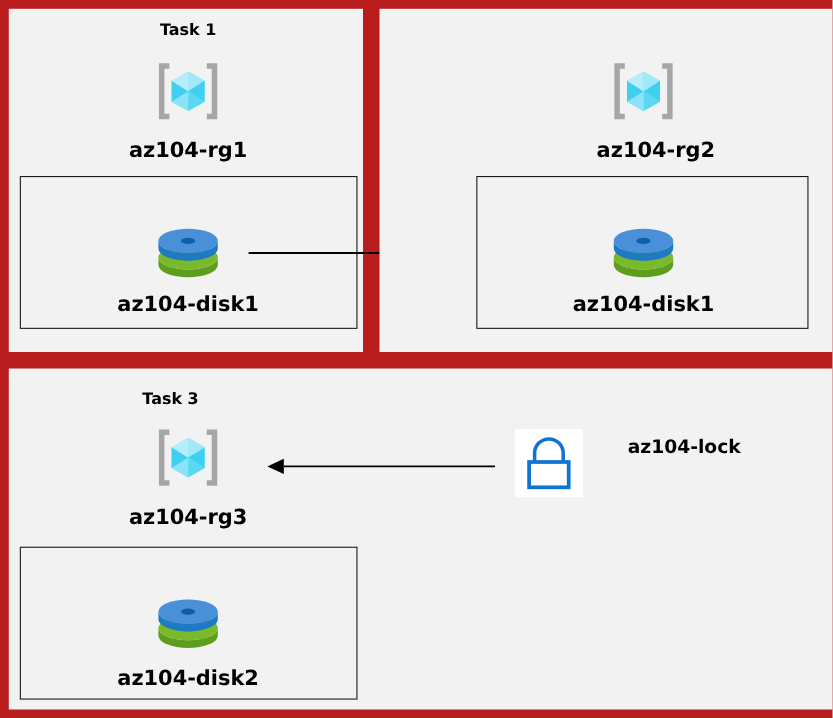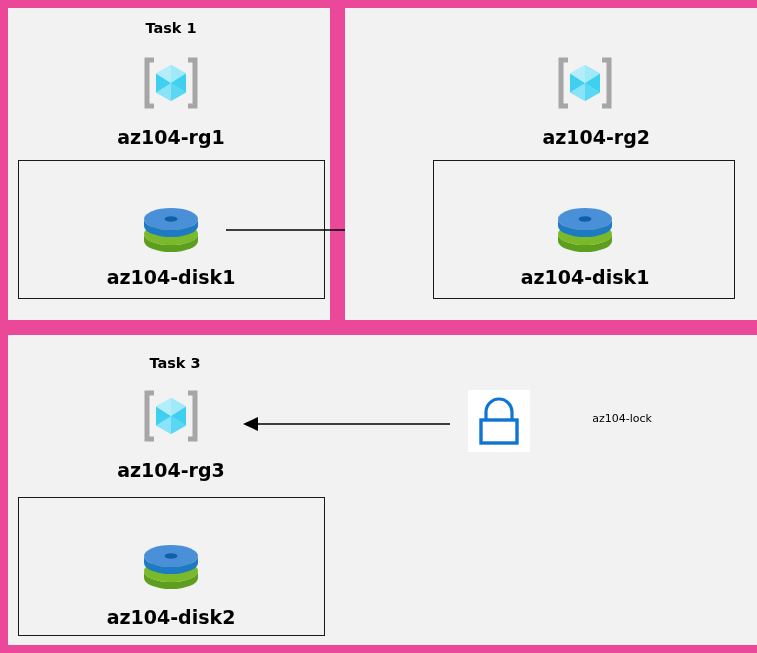--- a/index.html
+++ b/index.html
@@ -4,21 +4,21 @@
 <style>
   html, body {
     margin: 0;
     padding: 0;
     background: #ffffff;
   }
   #canvas {
     position: relative;
     width: 757px;
     height: 653px;
-    background: #ec4899;
+    background: #b91c1c;
     font-family: "DejaVu Sans", sans-serif;
     overflow: hidden;
   }
   .panel {
     position: absolute;
     background: #f2f2f2;
   }
   #panel-task1 { left: 8px;   top: 8px;   width: 322px; height: 312px; }
   #panel-task2 { left: 345px; top: 8px;   width: 412px; height: 312px; }
   #panel-task3 { left: 8px;   top: 335px; width: 749px; height: 310px; }
@@ -26,21 +26,21 @@
   .task-title {
     position: absolute;
     font-size: 14.5px;
     font-weight: bold;
     color: #000000;
     white-space: nowrap;
     text-align: center;
   }
   #title-task1 { left: 106px; top: 20px; width: 130px; }
   #title-task2 { left: 520px; top: 20px; width: 130px; }
-  #title-task3 { left: 110px; top: 355px; width: 130px; }
+  #title-task3 { left: 90px; top: 355px; width: 130px; }
 
   .res-label {
     position: absolute;
     font-size: 19px;
     font-weight: bold;
     color: #000000;
     white-space: nowrap;
     text-align: center;
   }
   #label-rg1   { left: 106px; top: 126px; width: 130px; }
@@ -75,24 +75,24 @@
   
   #lock-tile {
     position: absolute;
     left: 468px; top: 390px;
     width: 62px; height: 62px;
     background: #ffffff;
   }
   #lock-icon { position: absolute; left: 0; top: 0; width: 62px; height: 62px; }
   #lock-text {
     position: absolute;
-    left: 537px; top: 408px;
+    left: 537px; top: 397px;
     width: 170px;
-    font-size: 11px;
-    font-weight: normal;
+    font-size: 17px;
+    font-weight: bold;
     color: #000000;
     line-height: 21px;
     text-align: center;
     white-space: nowrap;
   }
 
   
   .arrow-svg { position: absolute; overflow: visible; }
   #arrow-move { left: 220px; top: 212px; width: 320px; height: 36px; }
   #arrow-lock { left: 238px; top: 408px; width: 216px; height: 34px; }

